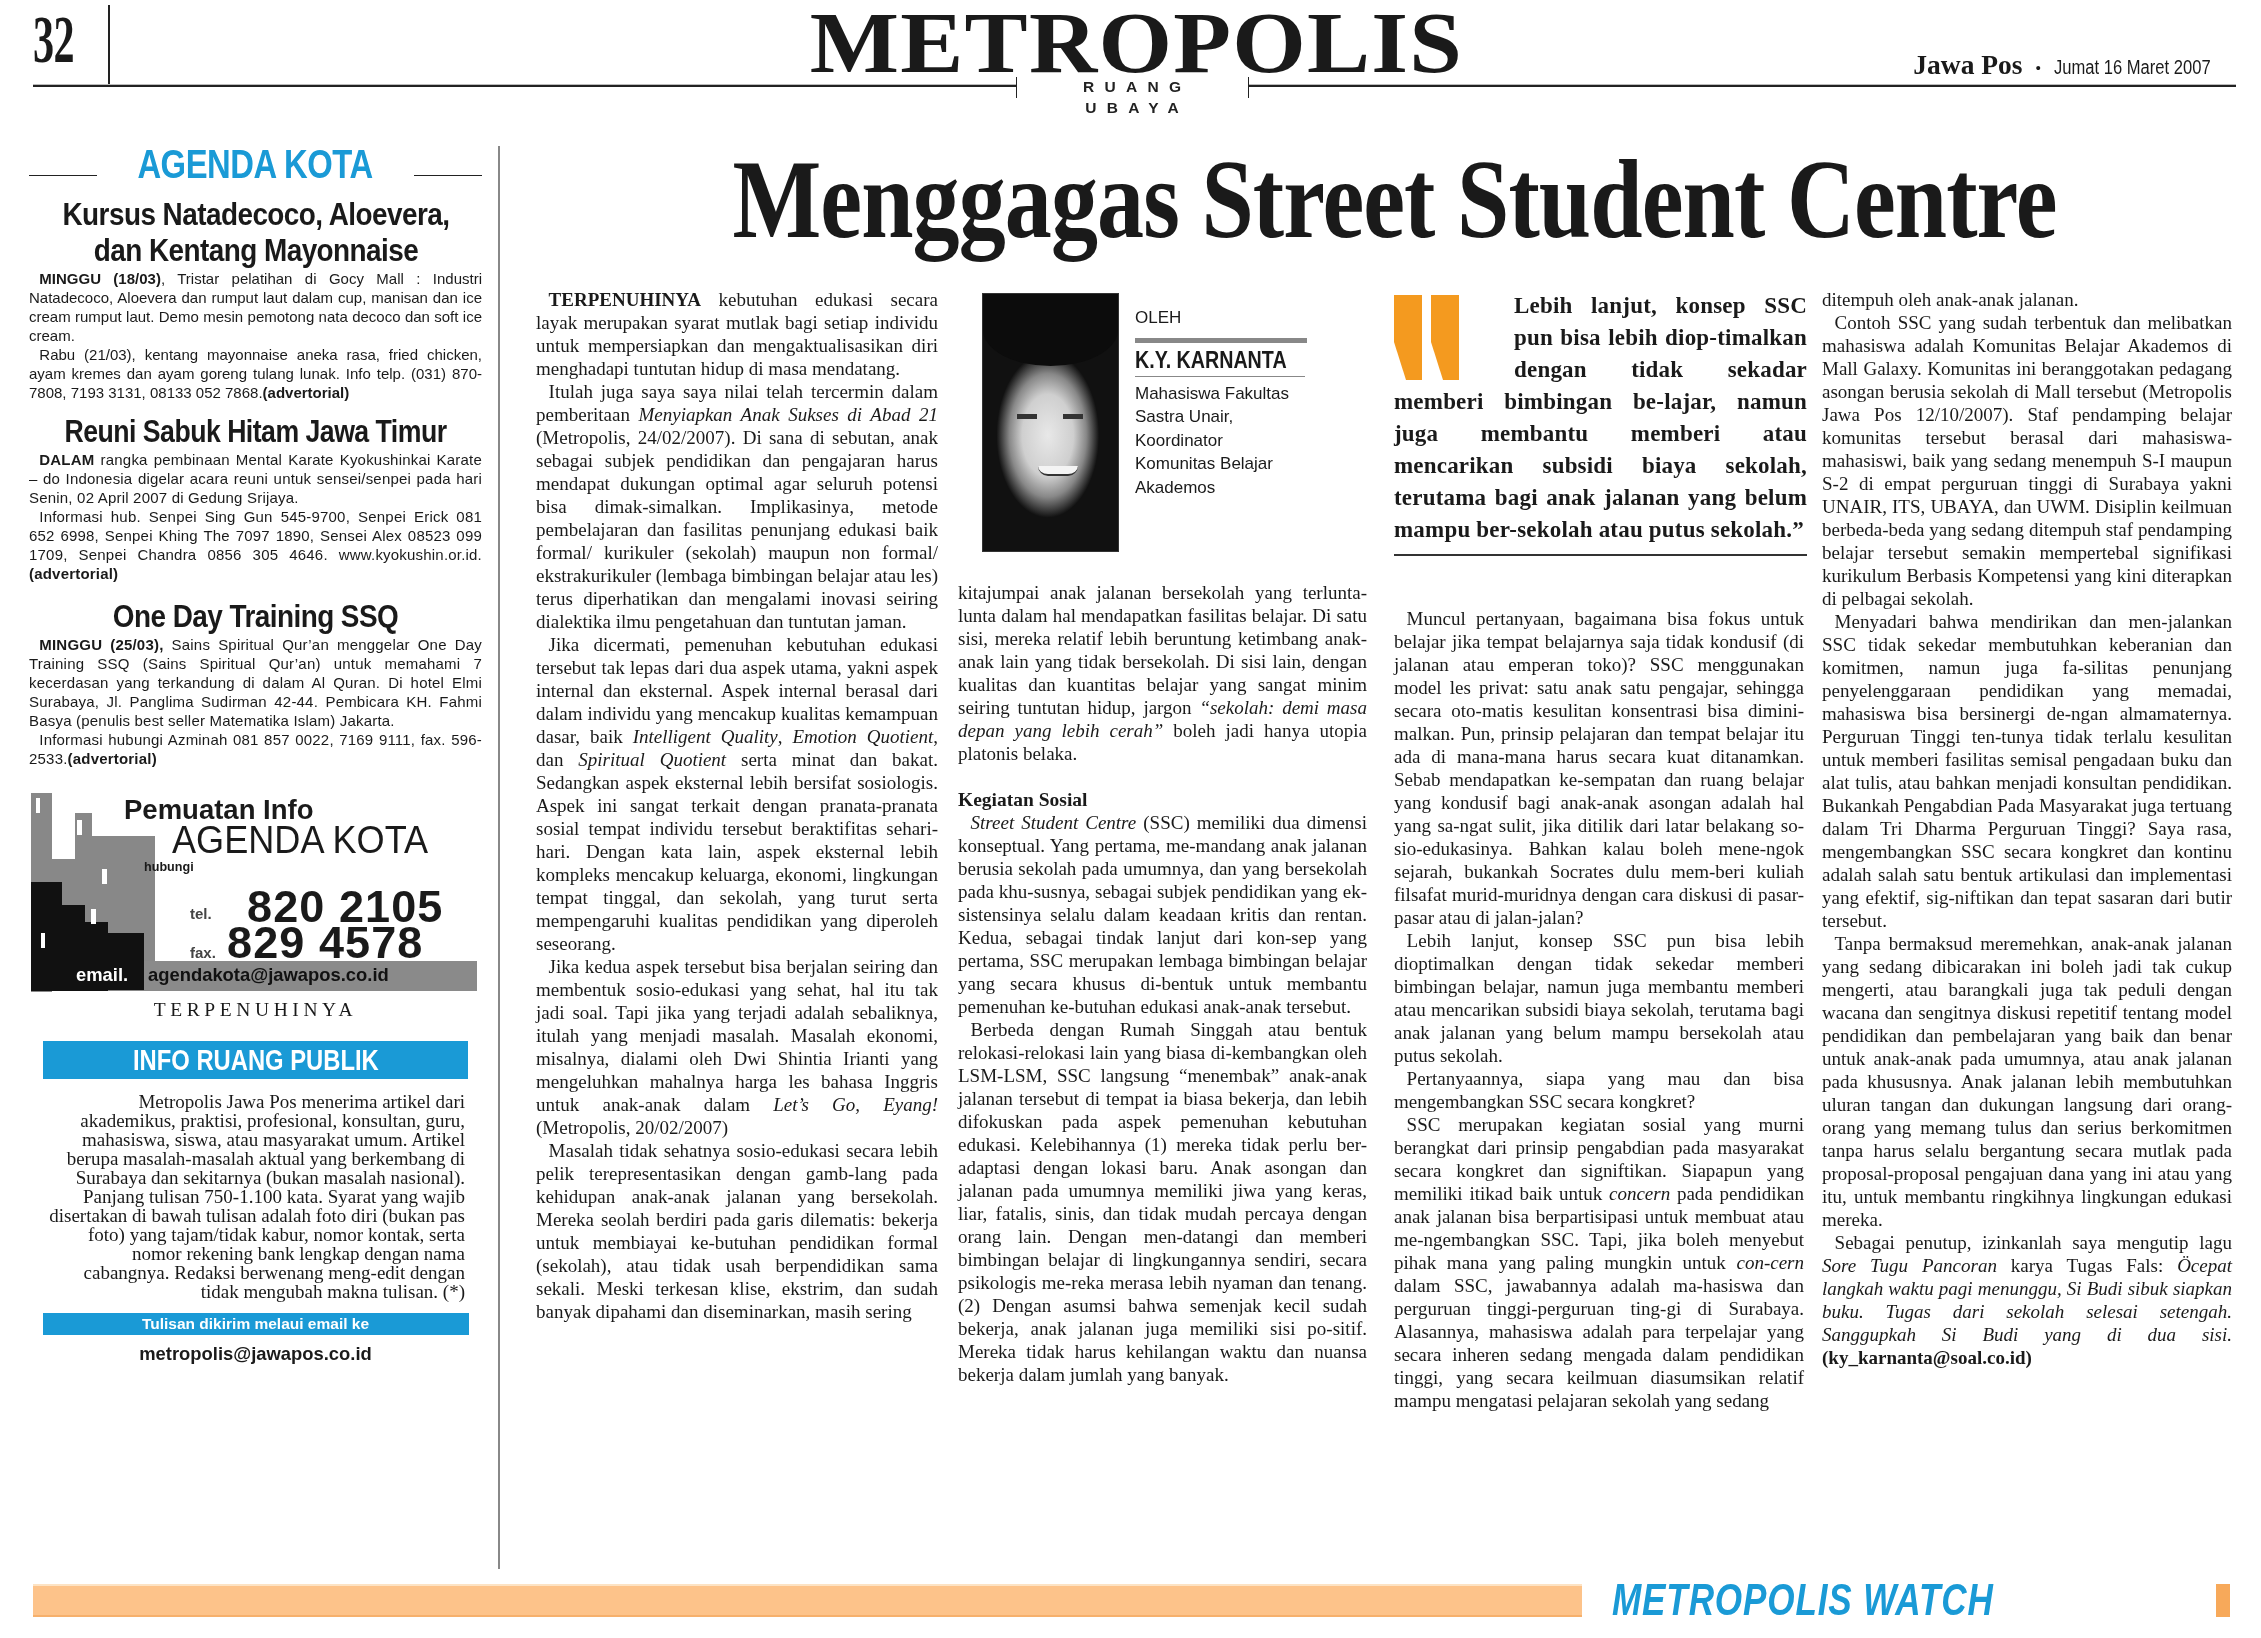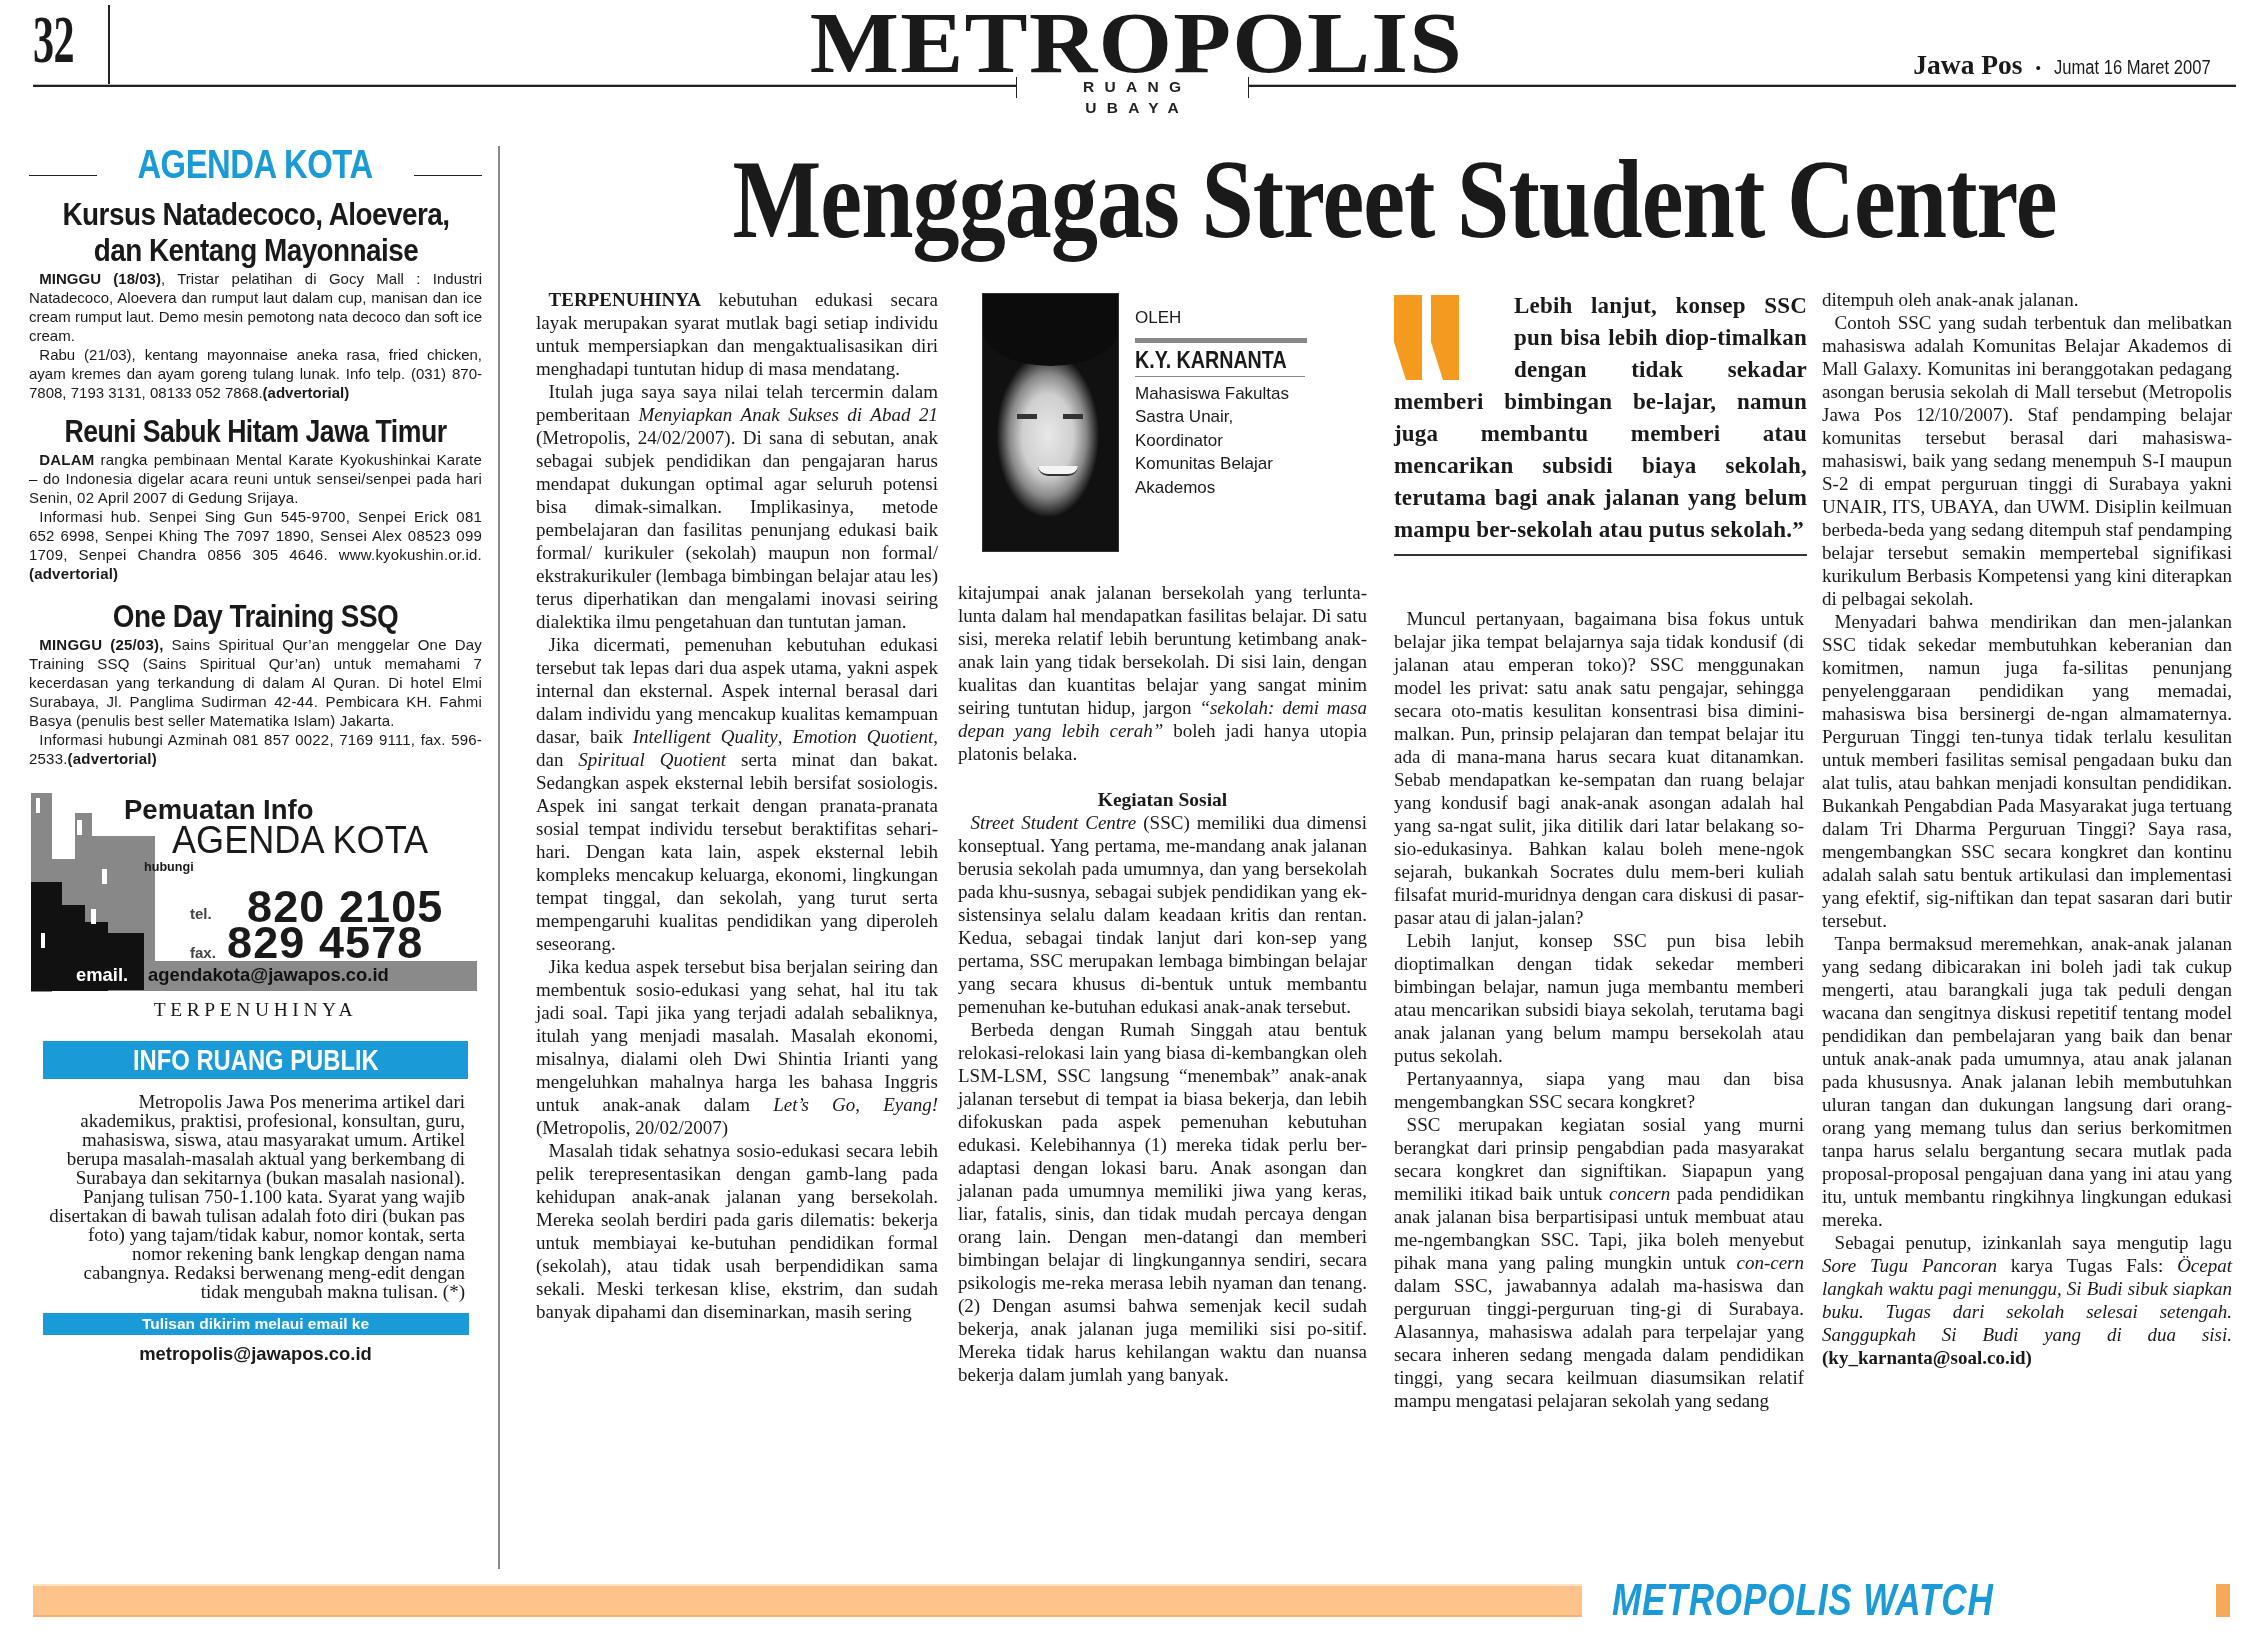--- a/index.html
+++ b/index.html
@@ -58,21 +58,21 @@
 
   .col { position: absolute; font-family: "Liberation Serif", serif; font-size: 19px; line-height: 23px; text-align: justify; hyphens: manual; }
   .col p { text-indent: 12.6px; }
   .col p.noindent { text-indent: 0; }
   .col .lead { font-weight: bold; }
   .col i { font-style: italic; }
   .col1 { left: 536px; top: 288px; width: 402px; }
   .col2 { left: 958px; top: 581px; width: 409px; }
   .col3 { left: 1394px; top: 607px; width: 410px; }
   .col4 { left: 1822px; top: 288px; width: 410px; }
-  .subhead { text-align: center; font-weight: bold; font-size: 19.5px; margin-top: 23px; }
+  .subhead { text-align: left; font-weight: bold; font-size: 19.5px; margin-top: 23px; }
 
   .byline-photo { position: absolute; left: 982px; top: 293px; width: 137px; height: 259px; border: 1.1px solid #333; overflow: hidden;
     background: radial-gradient(ellipse 38% 32% at 48% 55%, #e8e8e8 0%, #cfcfcf 50%, #888 75%, #111 100%), #111; }
   .byline-photo .hair { position: absolute; left: 0; top: 0; width: 100%; height: 28%; background: #0c0c0c; border-radius: 0 0 50% 50%; }
   .byline-photo .eye { position: absolute; width: 19.5px; height: 4.6px; background: #333; top: 120px; }
   .byline-photo .mouth { position: absolute; left: 55px; top: 172px; width: 40px; height: 10.3px; background: #f4f4f4; border-bottom: 2.3px solid #333; border-radius: 0 0 23px 23px; }
   .byline { position: absolute; left: 1135px; top: 308px; width: 230px; font-family: "Liberation Sans", sans-serif; }
   .byline .oleh { font-size: 17px; }
   .byline .bar { height: 5.2px; background: #888; width: 172px; margin-top: 10.3px; }
   .byline .name { font-weight: bold; font-size: 24px; transform: scaleX(0.82); transform-origin: left; white-space: nowrap; margin-top: 2.3px; }

